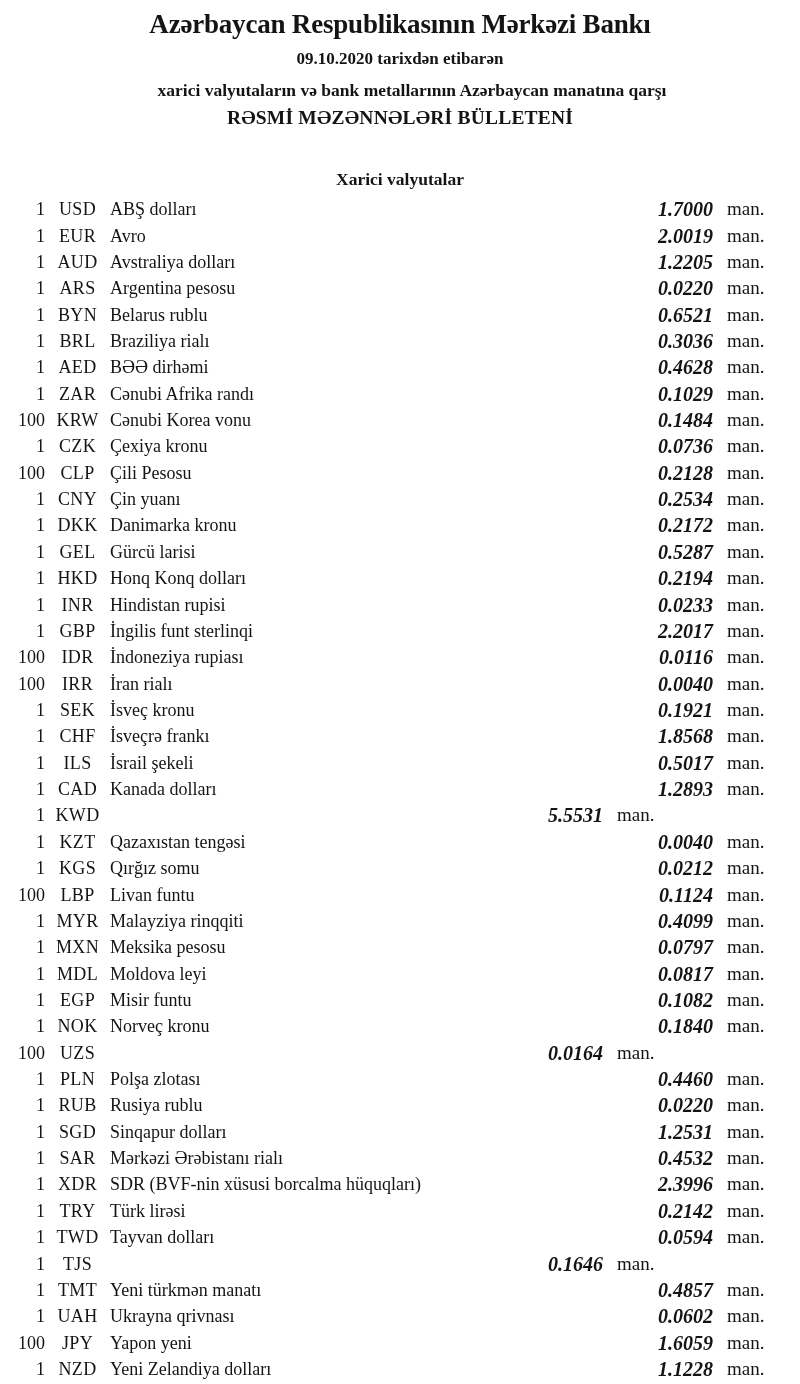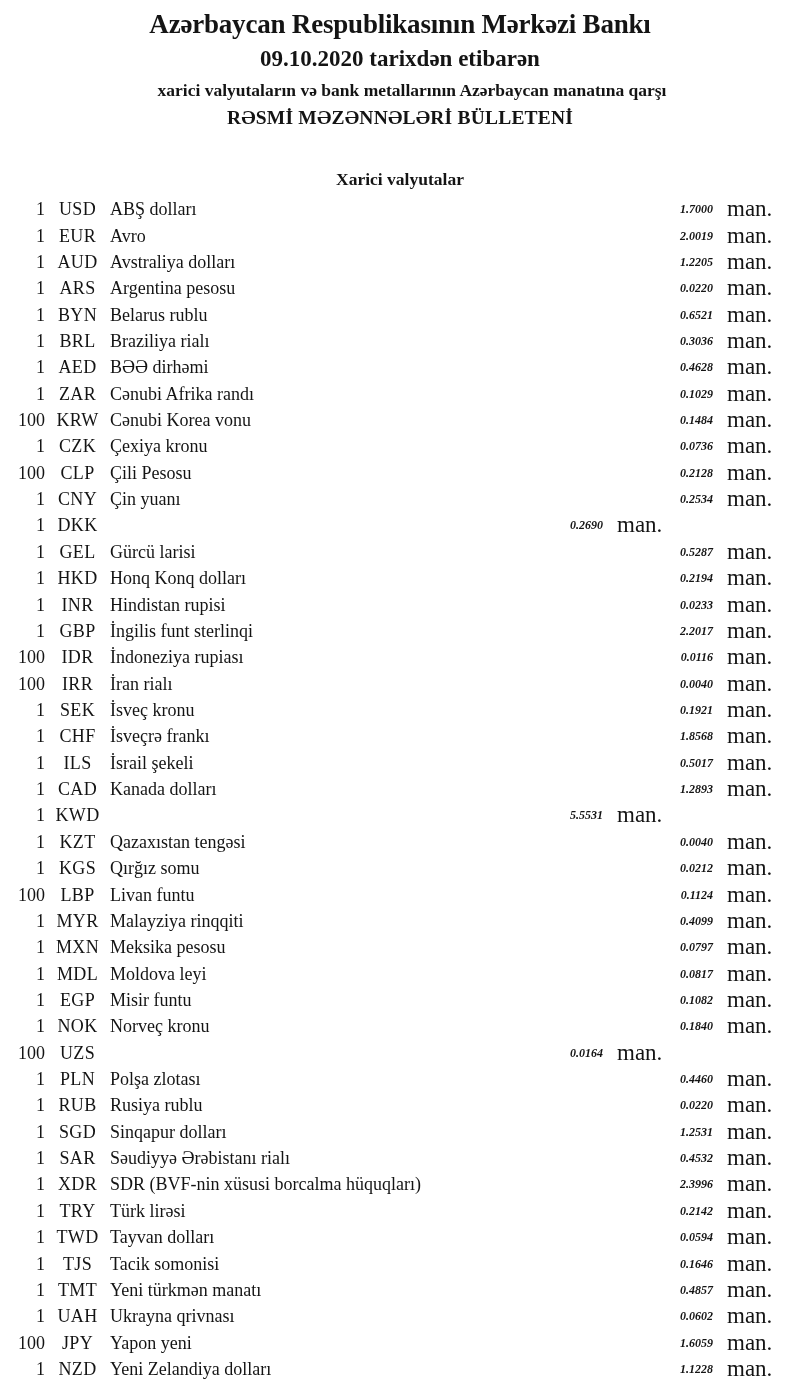--- a/index.html
+++ b/index.html
@@ -24,21 +24,21 @@
   }
   .title {
     padding-top: 8px;
     font-size: 27px;
     line-height: 32px;
     font-weight: bold;
     letter-spacing: -0.2px;
   }
   .sub1 {
     margin-top: 8px;
-    font-size: 23px;
+    font-size: 17px;
     line-height: 22px;
     font-weight: bold;
   }
   .sub2 {
     margin-top: 9px;
     font-size: 17.5px;
     line-height: 22px;
     font-weight: bold;
     padding-left: 24px;
   }
@@ -68,23 +68,23 @@
     line-height: 26px;
     white-space: nowrap;
   }
   .qty  { text-align: right; }
   .code { text-align: center; letter-spacing: 0.3px; }
   .name { text-align: left; }
   .rate {
     text-align: right;
     font-weight: bold;
     font-style: italic;
-    font-size: 12px;
-  }
-  .unit { padding-left: 14px; font-size: 23px; }
+    font-size: 20px;
+  }
+  .unit { padding-left: 14px; font-size: 19px; }
 </style>
 </head>
 <body>
 
 <div class="page">
 
   <div class="header">
     <div class="title">Azərbaycan Respublikasının Mərkəzi Bankı</div>
     <div class="sub1">09.10.2020 tarixdən etibarən</div>
     <div class="sub2">xarici valyutaların və bank metallarının Azərbaycan manatına qarşı</div>
@@ -186,21 +186,22 @@
     <span class="qty">1</span>
     <span class="code">CNY</span>
     <span class="name">Çin yuanı</span>
     <span class="rate">0.2534</span>
     <span class="unit">man.</span>
   </div>
 
   <div class="row">
     <span class="qty">1</span>
     <span class="code">DKK</span>
-    <span class="rate">0.2690</span>
+    <span class="name">Danimarka kronu</span>
+    <span class="rate">0.2172</span>
     <span class="unit">man.</span>
   </div>
 
   <div class="row">
     <span class="qty">1</span>
     <span class="code">GEL</span>
     <span class="name">Gürcü larisi</span>
     <span class="rate">0.5287</span>
     <span class="unit">man.</span>
   </div>
@@ -375,21 +376,21 @@
     <span class="qty">1</span>
     <span class="code">SGD</span>
     <span class="name">Sinqapur dolları</span>
     <span class="rate">1.2531</span>
     <span class="unit">man.</span>
   </div>
 
   <div class="row">
     <span class="qty">1</span>
     <span class="code">SAR</span>
-    <span class="name">Səudiyyə Ərəbistanı rialı</span>
+    <span class="name">Mərkəzi Ərəbistanı rialı</span>
     <span class="rate">0.4532</span>
     <span class="unit">man.</span>
   </div>
 
   <div class="row">
     <span class="qty">1</span>
     <span class="code">XDR</span>
     <span class="name">SDR (BVF-nin xüsusi borcalma hüquqları)</span>
     <span class="rate">2.3996</span>
     <span class="unit">man.</span>
@@ -407,21 +408,20 @@
     <span class="qty">1</span>
     <span class="code">TWD</span>
     <span class="name">Tayvan dolları</span>
     <span class="rate">0.0594</span>
     <span class="unit">man.</span>
   </div>
 
   <div class="row">
     <span class="qty">1</span>
     <span class="code">TJS</span>
-    <span class="name">Tacik somonisi</span>
     <span class="rate">0.1646</span>
     <span class="unit">man.</span>
   </div>
 
   <div class="row">
     <span class="qty">1</span>
     <span class="code">TMT</span>
     <span class="name">Yeni türkmən manatı</span>
     <span class="rate">0.4857</span>
     <span class="unit">man.</span>

